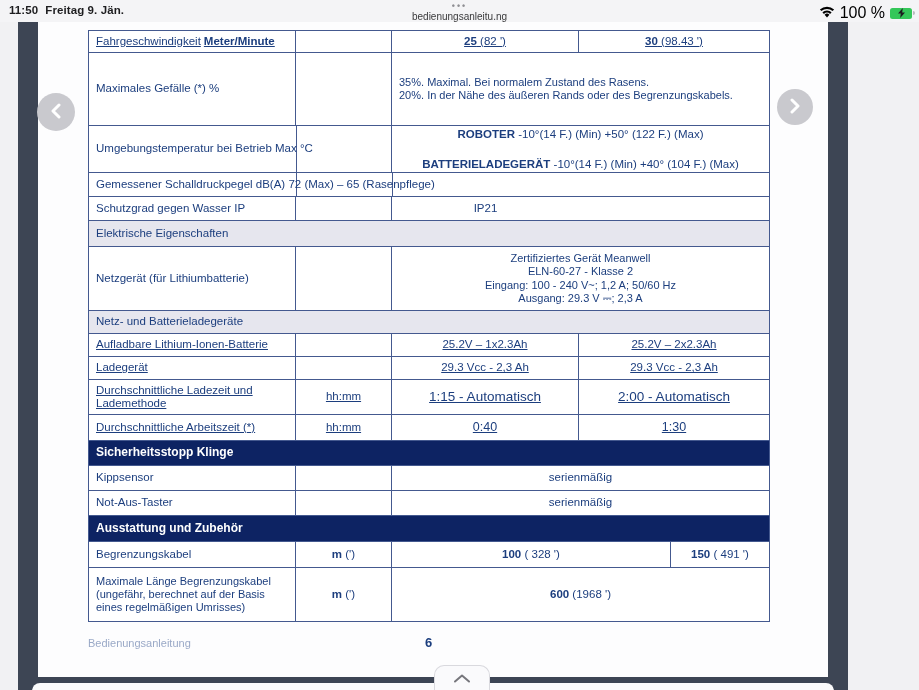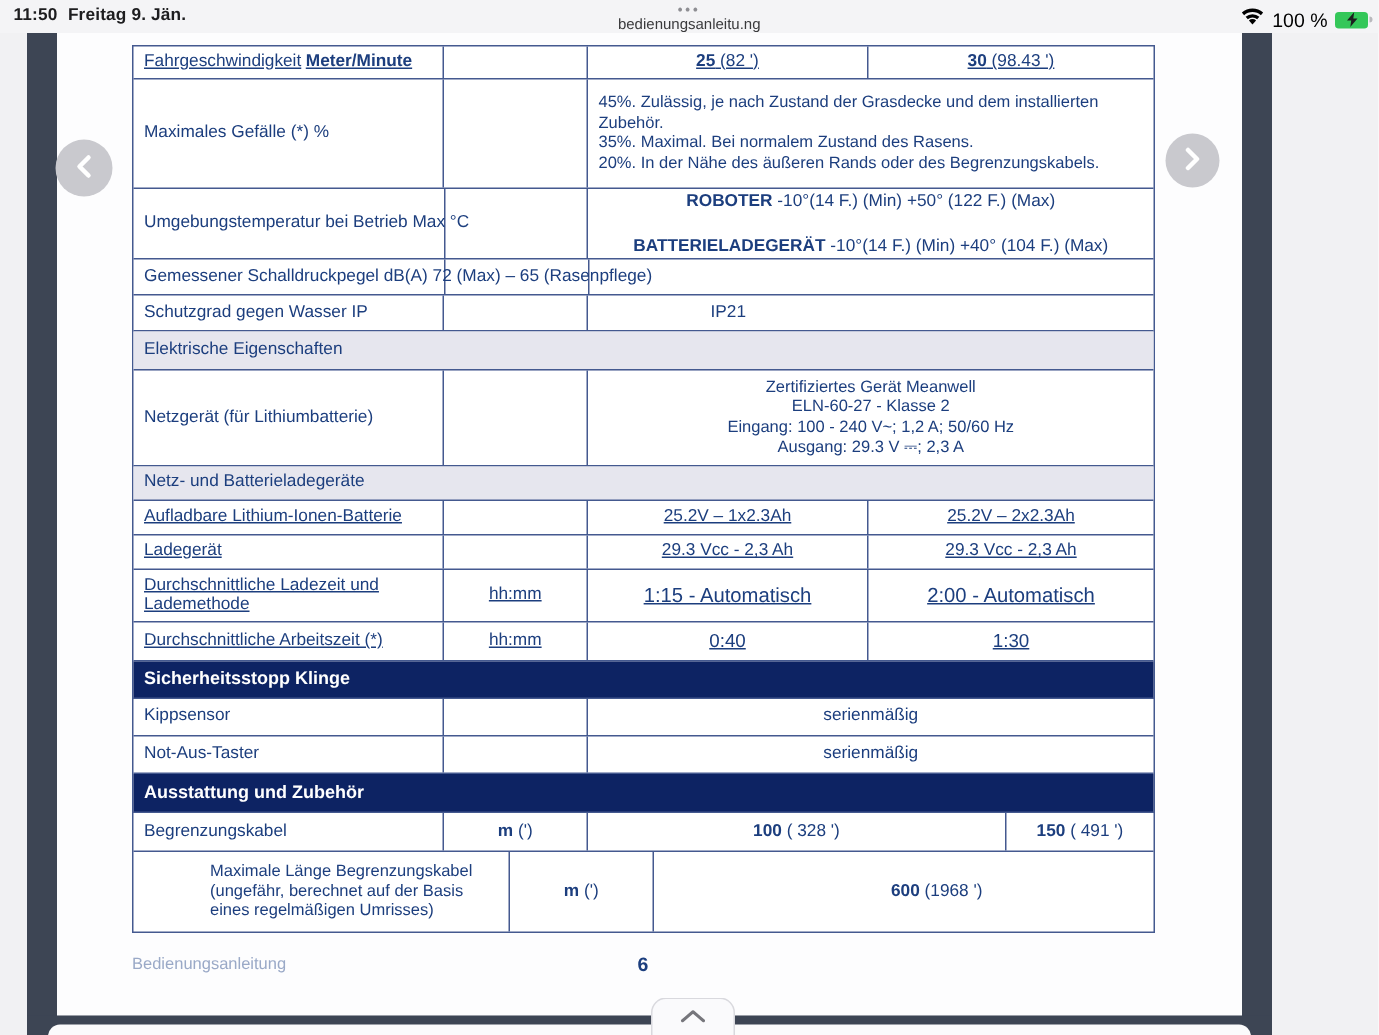--- a/index.html
+++ b/index.html
@@ -11,37 +11,37 @@
     color:#1c3e7e;
   }
   
   .statusbar{position:absolute;top:0;left:0;width:919px;height:22px;background:#f4f4f6;z-index:9;}
   .sb-left{position:absolute;left:9px;top:4px;font-size:11.5px;font-weight:700;color:#1d1d1f;letter-spacing:.1px;}
   .sb-left .sb-date{font-weight:600;margin-left:7px;}
   .sb-center{position:absolute;left:0;right:0;top:0;text-align:center;}
   .sb-dots{font-size:9px;letter-spacing:2px;color:#8e8e93;line-height:9px;margin-top:2px;font-weight:700;}
   .sb-domain{font-size:10px;color:#3a3a3c;line-height:11px;}
   .sb-right{position:absolute;right:7px;top:4px;display:flex;align-items:center;gap:5px;}
-  .sb-pct{font-size:13px;color:#000;}
+  .sb-pct{font-size:16px;color:#000;}
   .battery{position:relative;width:22px;height:11px;border-radius:2.5px;background:#34c759;display:flex;align-items:center;justify-content:center;}
   .battery:after{content:"";position:absolute;right:-3px;top:3.5px;width:2px;height:4px;background:#b9b9bd;border-radius:0 2px 2px 0;}
   
   .band{position:absolute;top:22px;bottom:0;width:20px;background:#3d4554;z-index:1;}
   .band.left{left:18px;} .band.right{left:828px;}
   .page{position:absolute;left:38px;top:22px;width:790px;height:655px;background:#fdfdfe;z-index:2;}
   .page-gap{position:absolute;left:18px;top:677px;width:830px;height:7px;background:#3d4554;z-index:3;}
   .next-page{position:absolute;left:32px;top:683px;width:802px;height:8px;background:#fbfbfc;border-radius:9px 9px 0 0;z-index:4;}
   .navbtn{position:absolute;border:none;border-radius:50%;background:#c9c9ce;display:flex;align-items:center;justify-content:center;z-index:6;cursor:pointer;padding:0;}
   .navbtn.prev{left:37px;top:93px;width:38px;height:38px;}
   .navbtn.next{left:777px;top:89px;width:36px;height:36px;}
   .pull-tab{position:absolute;left:434px;top:665px;width:56px;height:25px;background:#fafafc;border:1px solid #d9d9de;border-bottom:none;border-radius:10px 10px 0 0;display:flex;align-items:center;justify-content:center;z-index:7;cursor:pointer;}
   
   .spec-table{position:absolute;left:88px;top:30px;width:682px;border:1px solid #44598f;z-index:5;background:#fff;}
   .trow{position:relative;display:grid;border-bottom:1px solid #44598f;font-size:11.5px;}
-  .trow:last-child{border-bottom:none;margin-left:44px;}
+  .trow:last-child{border-bottom:none;}
   .cols-std{grid-template-columns:207px 96px 187px 190px;text-decoration:underline;}
   .cols-m34{grid-template-columns:207px 96px 377px;}
   .cols-l2m{grid-template-columns:303px 377px;}
   .cols-full{grid-template-columns:1fr;}
   .cols-bgk{grid-template-columns:207px 96px 279px 98px;}
   .cell{display:flex;align-items:center;padding:2px 7px;border-right:1px solid #44598f;overflow:hidden;line-height:13.5px;}
   .trow .cell:last-child{border-right:none;}
   .cell.ctr{justify-content:center;text-align:center;}
   .cell b{margin:0 0 0 0;}
   .gap-b b{margin-left:3px;}
@@ -131,21 +131,20 @@
       </div>
     <div class="cell ctr">
         <span><b>30</b><span> (98.43 ')</span></span>
       </div>
   </div>
 
   <div class="trow cols-m34" style="height:73px">
     <div class="cell">Maximales Gefälle (*) %</div>
     <div class="cell"></div>
     <div class="cell multiline">
-      <span>45%. Zulässig, je nach Zustand der Grasdecke und dem installierten Zubehör.</span>
       <span>35%. Maximal. Bei normalem Zustand des Rasens.</span>
       <span>20%. In der Nähe des äußeren Rands oder des Begrenzungskabels.</span>
     </div>
   </div>
 
   <div class="trow cols-l2m" style="height:47px">
     <div class="cell">
       <div class="vline" style="left:207px"></div>
       <span class="overtext">Umgebungstemperatur bei Betrieb Max °C</span>
     </div>

